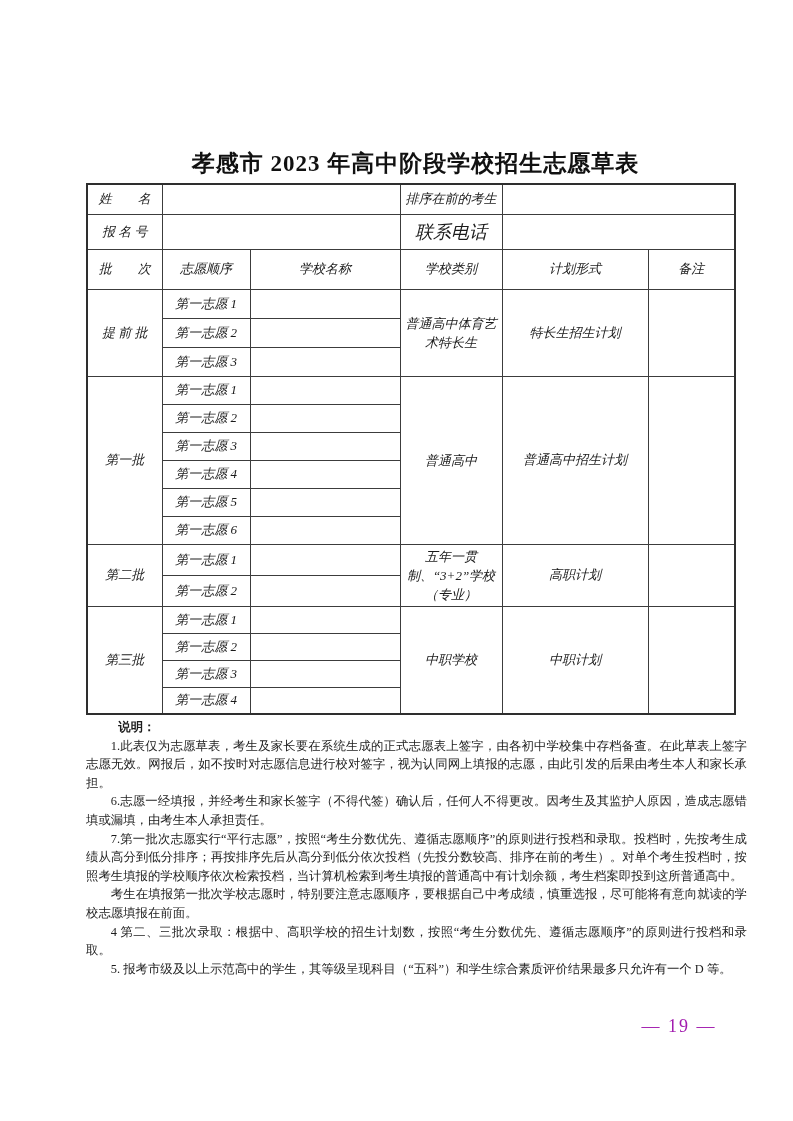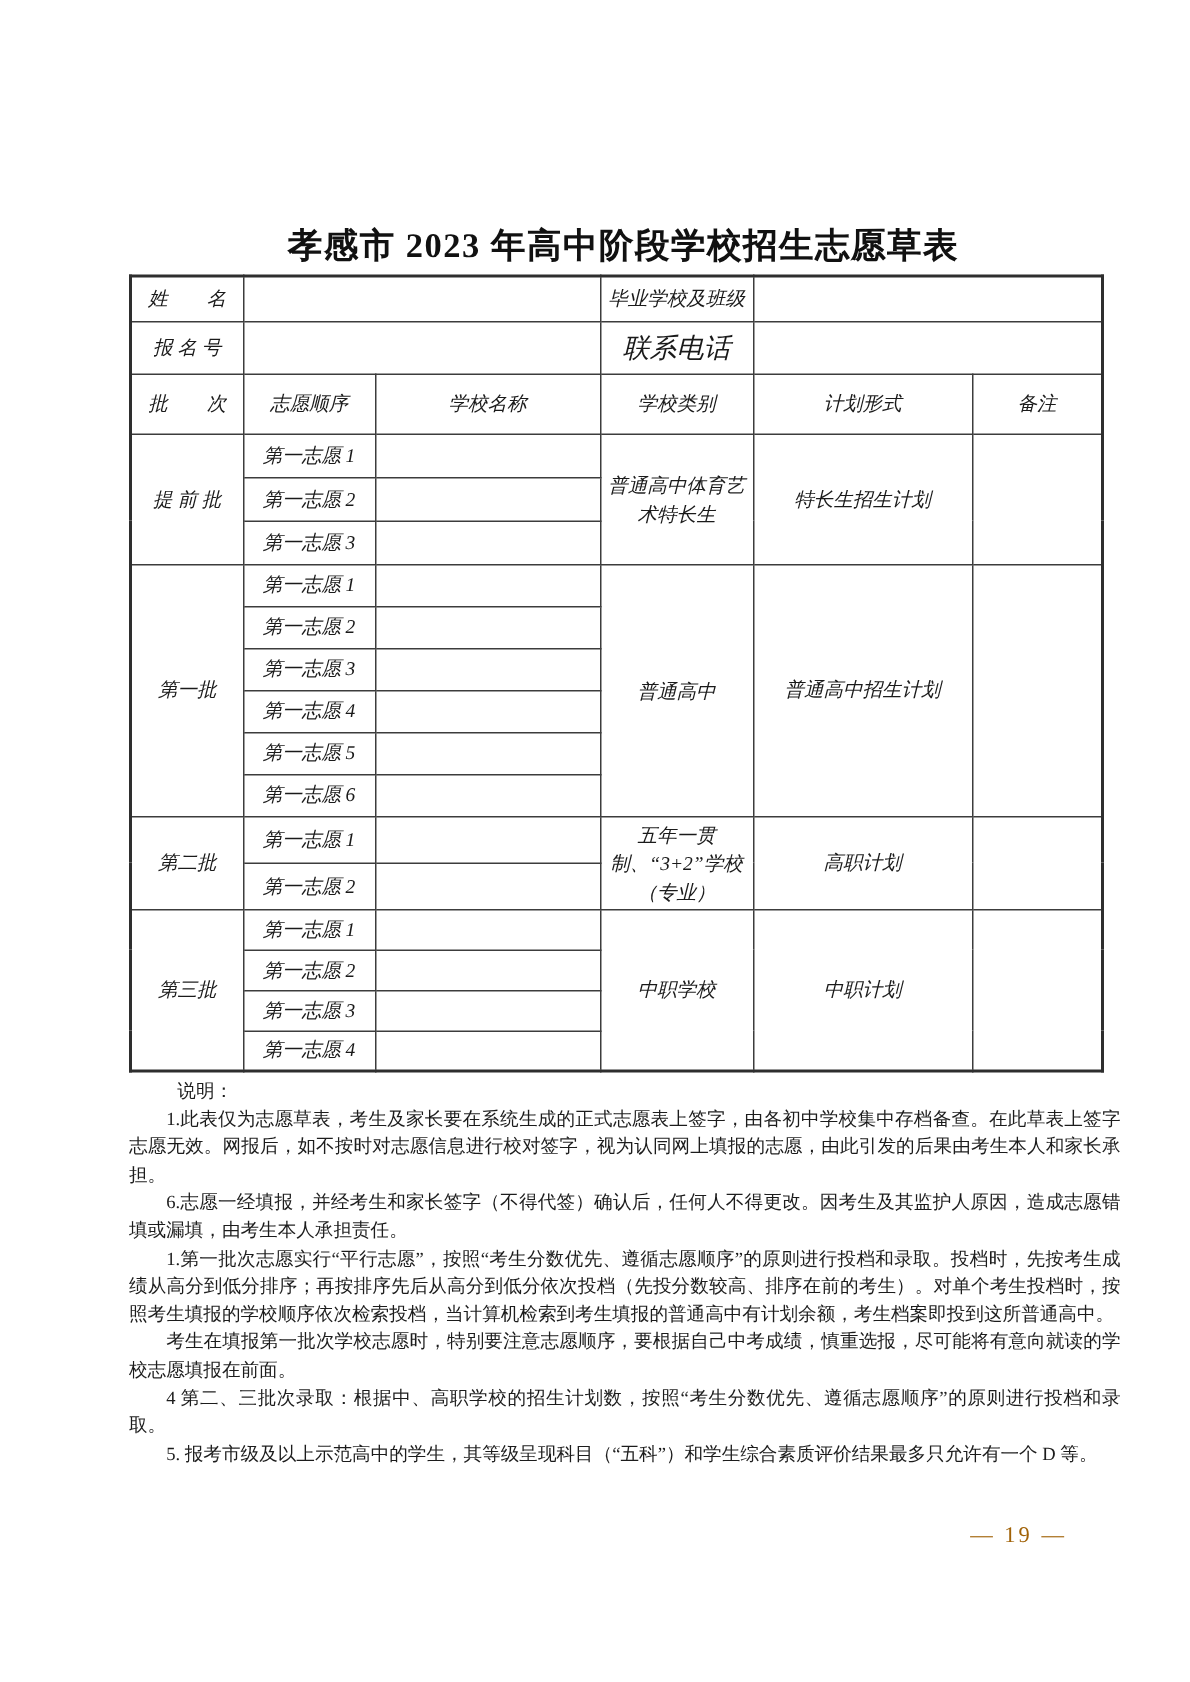--- a/index.html
+++ b/index.html
@@ -39,24 +39,24 @@
   td.c-cat         { padding:0 10px; line-height:19px; font-size:13px; }
   td.c-plan        { font-size:13px; }
   tr.h30{height:30px} tr.h35{height:35px} tr.h40{height:40px}
   tr.h29{height:29px} tr.h28{height:28px} tr.h31{height:31px} tr.h27{height:27px}
   .notes {
     position:absolute; left:67px; top:718px; width:661px;
     font-size:12.4px; line-height:18.6px;
     text-align:justify; color:#1c1c1c;
   }
   .notes p { margin:0; text-indent:2em; }
-  .notes p.notes-heading { text-indent:2.6em; font-weight:normal; }
+  .notes p.notes-heading { text-indent:2.6em; font-weight:bold; }
   .page-number {
     position:absolute; top:1016px; left:575px; width:170px;
-    text-align:center; font-size:15px; letter-spacing:2px; color:#a16207;
+    text-align:center; font-size:18px; letter-spacing:2px; color:#a21caf;
   }
 </style>
 </head>
 <body>
 
 <div class="page">
 
   <div class="doc-title">孝感市 2023 年高中阶段学校招生志愿草表</div>
 
   <table class="form-table">
@@ -66,21 +66,21 @@
         <col style="width:150px">
       <col style="width:102px">
         <col style="width:146px">
         <col style="width:87px">
     </colgroup>
     <tbody>
 
       <tr class="h30">
         <td class="c-info-label">姓　　名</td>
         <td class="c-info-blank" colspan="2"></td>
-        <td class="c-info-label2">毕业学校及班级</td>
+        <td class="c-info-label2">排序在前的考生</td>
         <td class="c-info-blank" colspan="2"></td>
       </tr>
       <tr class="h35">
         <td class="c-info-label">报 名 号</td>
         <td class="c-info-blank" colspan="2"></td>
         <td class="c-info-label2" style="font-size:18px">联系电话</td>
         <td class="c-info-blank" colspan="2"></td>
       </tr>
 
       <tr class="h40">
@@ -171,21 +171,21 @@
         <td class="c-vol">第一志愿 4</td>
         <td class="c-blank"></td>
       </tr>
     </tbody>
   </table>
 
   <div class="notes">
     <p class="notes-heading">说明：</p>
     <p>1.此表仅为志愿草表，考生及家长要在系统生成的正式志愿表上签字，由各初中学校集中存档备查。在此草表上签字志愿无效。网报后，如不按时对志愿信息进行校对签字，视为认同网上填报的志愿，由此引发的后果由考生本人和家长承担。</p>
     <p>6.志愿一经填报，并经考生和家长签字（不得代签）确认后，任何人不得更改。因考生及其监护人原因，造成志愿错填或漏填，由考生本人承担责任。</p>
-    <p>1.第一批次志愿实行“平行志愿”，按照“考生分数优先、遵循志愿顺序”的原则进行投档和录取。投档时，先按考生成绩从高分到低分排序；再按排序先后从高分到低分依次投档（先投分数较高、排序在前的考生）。对单个考生投档时，按照考生填报的学校顺序依次检索投档，当计算机检索到考生填报的普通高中有计划余额，考生档案即投到这所普通高中。</p>
+    <p>7.第一批次志愿实行“平行志愿”，按照“考生分数优先、遵循志愿顺序”的原则进行投档和录取。投档时，先按考生成绩从高分到低分排序；再按排序先后从高分到低分依次投档（先投分数较高、排序在前的考生）。对单个考生投档时，按照考生填报的学校顺序依次检索投档，当计算机检索到考生填报的普通高中有计划余额，考生档案即投到这所普通高中。</p>
     <p>考生在填报第一批次学校志愿时，特别要注意志愿顺序，要根据自己中考成绩，慎重选报，尽可能将有意向就读的学校志愿填报在前面。</p>
     <p>4 第二、三批次录取：根据中、高职学校的招生计划数，按照“考生分数优先、遵循志愿顺序”的原则进行投档和录取。</p>
     <p>5. 报考市级及以上示范高中的学生，其等级呈现科目（“五科”）和学生综合素质评价结果最多只允许有一个 D 等。</p>
   </div>
 
   <div class="page-number">— 19 —</div>
 
 </div>
 
 </body></html>

